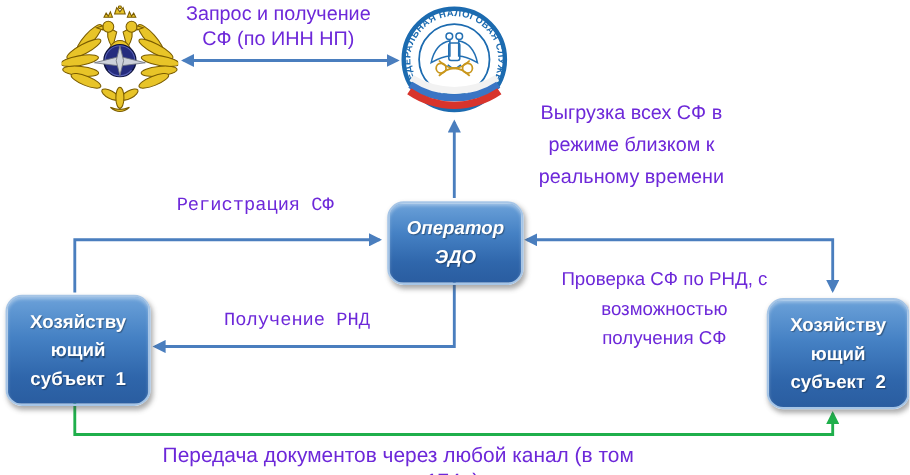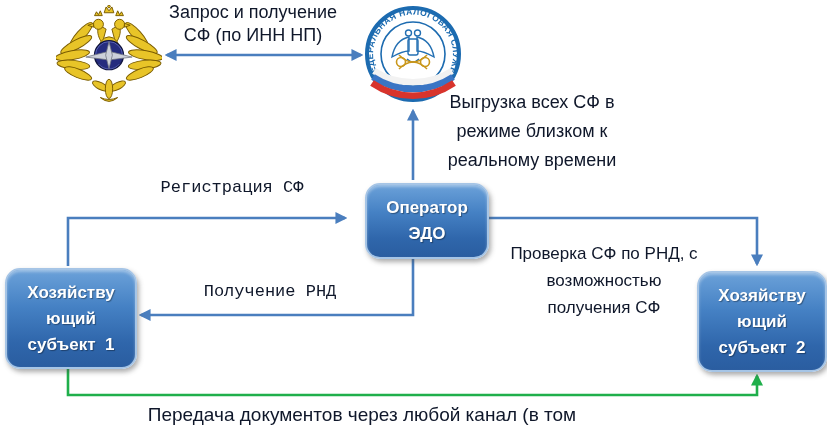--- a/index.html
+++ b/index.html
@@ -3,21 +3,21 @@
 <meta charset="utf-8">
 <style>
   html,body{margin:0;padding:0;background:#ffffff;}
   .stage{
     position:relative;width:827px;height:432px;background:#ffffff;overflow:hidden;
     font-family:"Liberation Sans", sans-serif;color:#1a1a1a;
   }
   .abs{position:absolute;}
   .lbl{
     position:absolute;transform:translateX(-50%);text-align:center;
-    white-space:pre-wrap;color:#0f172a;
+    white-space:pre-wrap;color:#6d28d9;
   }
   .lbl.s18{font-size:18px;line-height:23px;}
   .lbl.s18w{font-size:18px;line-height:29px;}
   .lbl.s17{font-size:17px;line-height:22px;font-family:Liberation Mono, monospace;}
   .lbl.s17w{font-size:17px;line-height:27px;}
   .lbl.s19{font-size:19px;line-height:24px;}
   .node{
     position:absolute;display:flex;align-items:center;justify-content:center;
     text-align:center;color:#ffffff;font-weight:bold;
     background:linear-gradient(180deg,#6ba1d9 0%,#4581c4 38%,#2f66ab 75%,#2a5da0 100%);
@@ -115,35 +115,35 @@
     </g>
 
     <path d="M 11,66 C 34,81 66,81 89,66" fill="none" stroke="#f2f2f2" stroke-width="6.5"></path>
     <path d="M 10,72 C 34,88 66,88 90,72" fill="none" stroke="#3a75c4" stroke-width="6.5"></path>
     <path d="M 9,78 C 34,95 66,95 91,78" fill="none" stroke="#d8342c" stroke-width="6.5"></path>
   </svg>
 
   <div class="lbl s18" style="left:253px;top:1px;">Запрос и получение
 СФ (по ИНН НП)</div>
 
-  <div class="lbl s18w" style="left:532px;top:88px;">Выгрузка всех СФ в
+  <div class="lbl s18w" style="left:574px;top:88px;">Выгрузка всех СФ в
 режиме близком к
 реальному времени</div>
 
   <div class="lbl s17" style="left:232px;top:177px;">Регистрация СФ</div>
 
   <div class="lbl s17w" style="left:604px;top:240px;">Проверка СФ по РНД, с
 возможностью
 получения СФ</div>
 
   <div class="lbl s17" style="left:270px;top:281px;">Получение РНД</div>
 
   <div class="lbl s19" style="left:362px;top:403px;">Передача документов через любой канал (в том числе и по 174н)</div>
 
-  <div class="node" style="left:365px;top:183px;width:120px;height:72px;">
+  <div class="node" style="left:352px;top:183px;width:120px;height:72px;font-style:italic;">
     <span class="txt">Оператор
 ЭДО</span>
   </div>
 
   <div class="node" style="left:5px;top:268px;width:128px;height:97px;">
     <span class="txt">Хозяйству
 ющий
 субъект  1</span>
   </div>
 

